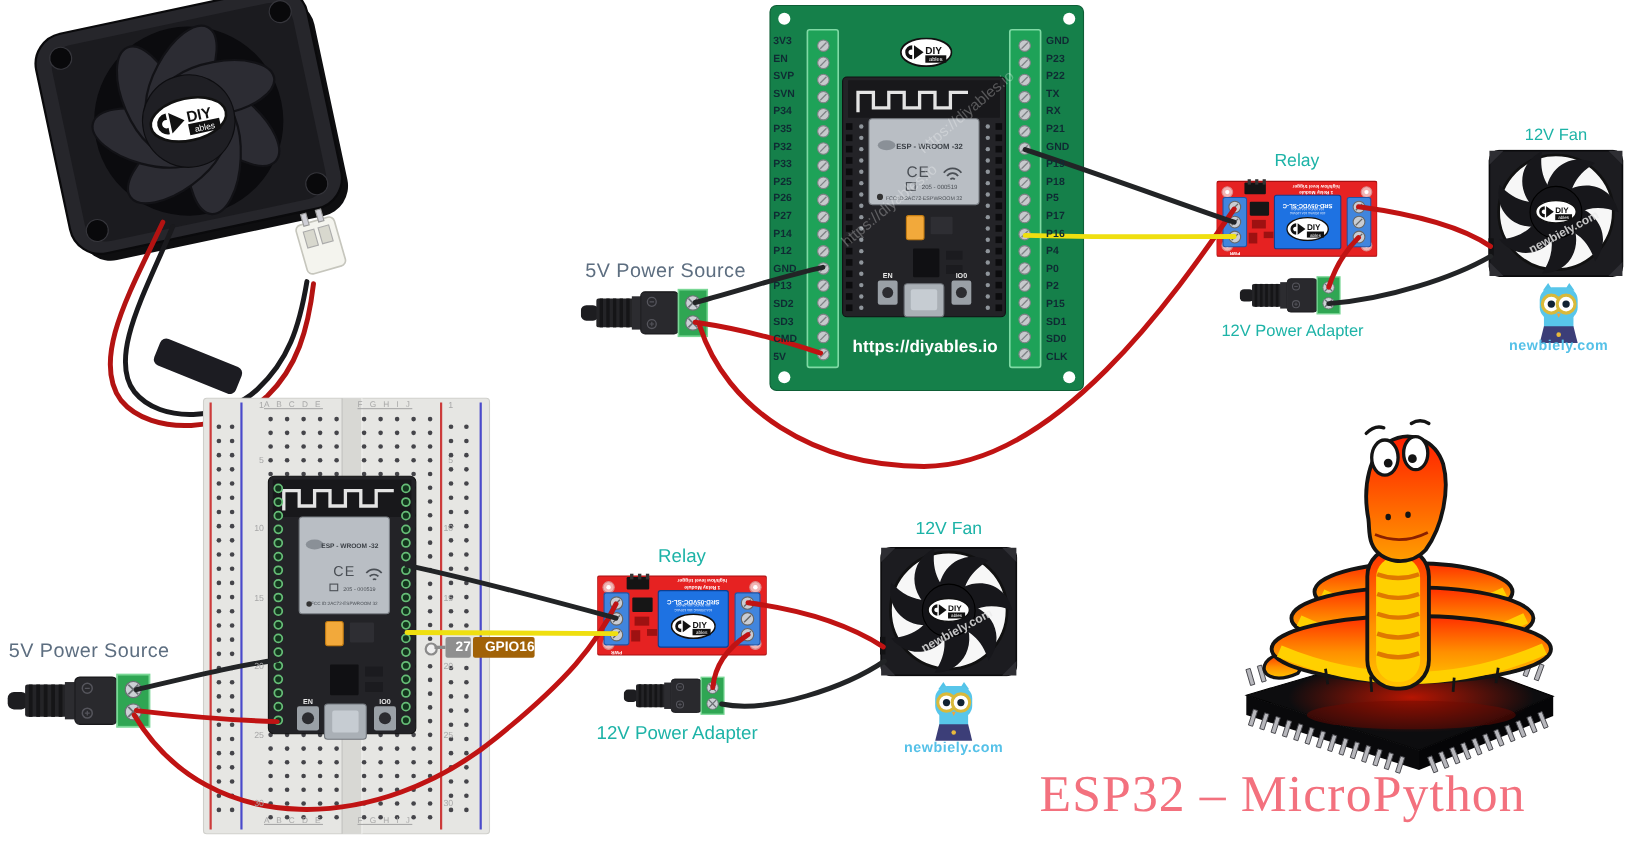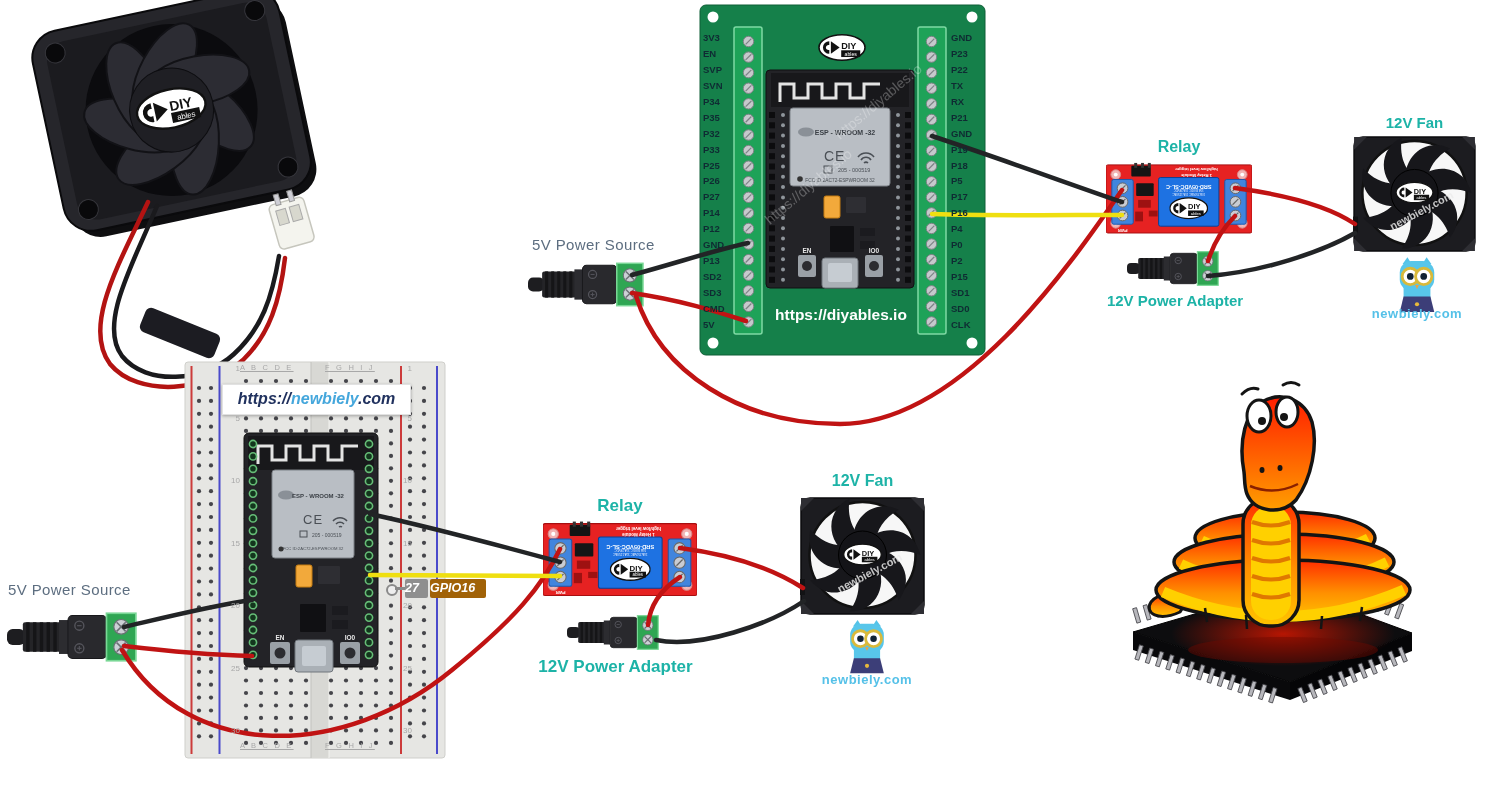--- a/index.html
+++ b/index.html
@@ -1,29 +1,29 @@
 <!DOCTYPE html>
 <html><head>
 <meta charset="utf-8">
 <style>
   html,body{margin:0;padding:0;background:#fff;}
   #canvas{position:relative;width:1500px;height:786px;background:#ffffff;overflow:hidden;
           font-family:"Liberation Sans",sans-serif;}
   #gfx{position:absolute;left:0;top:0;}
-  .lblTeal{position:absolute;font-weight:bold;color:#1db3a7;text-align:center;white-space:nowrap;}
-  .lblSlate{position:absolute;color:#5d6e80;font-size:15px;letter-spacing:.4px;white-space:nowrap;}
+  .lblTeal{position:absolute;font-weight:normal;color:#1db3a7;text-align:center;white-space:nowrap;}
+  .lblSlate{position:absolute;color:#5d6e80;font-size:18px;letter-spacing:.4px;white-space:nowrap;}
   .pin{font-size:9.5px;font-weight:bold;color:#0f2b33;line-height:10px;}
   #exp-left-labels,#exp-right-labels{position:absolute;display:flex;flex-direction:column;
       justify-content:space-between;height:297px;top:33px;}
   #exp-left-labels{left:703px;width:32px;}
   #exp-right-labels{left:951px;width:32px;}
   .bbrow{position:absolute;font-size:8px;color:#a8a8a8;width:14px;text-align:right;}
   .bbletters{position:absolute;font-size:7.5px;color:#a8a8a8;letter-spacing:2.2px;white-space:nowrap;text-decoration:underline;}
-  .badge{position:absolute;height:19px;line-height:19px;text-align:left;color:#fff;
-         font-weight:bold;font-size:12.5px;border-radius:2px;font-style:italic;}
+  .badge{position:absolute;height:19px;line-height:19px;text-align:right;color:#fff;
+         font-weight:bold;font-size:12.5px;border-radius:2px;}
   .urlbox{position:absolute;left:222px;top:384px;width:187px;height:29px;background:#fff;
           border:1px solid #e2e2e2;box-shadow:0 1px 3px rgba(0,0,0,.3);text-align:center;
           line-height:28px;font-size:16px;font-weight:bold;font-style:italic;white-space:nowrap;}
   .urlbox .navy{color:#20315e;} .urlbox .blue{color:#45a7dc;}
   .nb{position:absolute;width:110px;text-align:center;font-size:13px;font-weight:bold;
       color:#55c1e8;letter-spacing:.5px;}
   #title{position:absolute;left:945px;top:695px;font-family:"Liberation Serif",serif;
          font-size:47px;color:#f3717e;white-space:nowrap;letter-spacing:1px;}
   .dot-circ{position:absolute;width:8px;height:8px;border:2px solid #8a8a8a;border-radius:50%;background:#eee;}
   .dot-line{position:absolute;width:10px;height:3px;background:#8a8a8a;}
@@ -1027,23 +1027,20 @@
 
   <div class="lblSlate" style="left:532px;top:236px;">5V Power Source</div>
   <div class="lblSlate" style="left:8px;top:581px;">5V Power Source</div>
   <div class="lblTeal" style="left:1106px;top:138px;width:146px;font-size:16px;">Relay</div>
   <div class="lblTeal" style="left:543px;top:496px;width:154px;font-size:17px;">Relay</div>
   <div class="lblTeal" style="left:1352px;top:114px;width:125px;font-size:15px;">12V Fan</div>
   <div class="lblTeal" style="left:800px;top:472px;width:125px;font-size:16px;">12V Fan</div>
   <div class="lblTeal" style="left:1095px;top:292px;width:160px;font-size:15px;">12V Power Adapter</div>
   <div class="lblTeal" style="left:528px;top:657px;width:175px;font-size:17px;">12V Power Adapter</div>
 
-  <div class="urlbox">
-    <span class="navy">https://</span><span class="blue">newbiely</span><span class="navy">.com</span>
-  </div>
 
   <div id="exp-left-labels">
       <div class="pin">3V3</div>
       <div class="pin">EN</div>
       <div class="pin">SVP</div>
       <div class="pin">SVN</div>
       <div class="pin">P34</div>
       <div class="pin">P35</div>
       <div class="pin">P32</div>
       <div class="pin">P33</div>
@@ -1103,13 +1100,14 @@
     </div>
 
   <span class="dot-circ" style="left:386px;top:584px;"></span>
   <span class="dot-line" style="left:395px;top:587px;"></span>
   <div class="badge" style="left:405px;top:579px;width:23px;background:#8f8f8f;">27</div>
   <div class="badge" style="left:430px;top:579px;width:56px;background:#a16207;">GPIO16</div>
 
   <div class="nb" style="left:1362px;top:306px;">newbiely.com</div>
   <div class="nb" style="left:812px;top:672px;">newbiely.com</div>
 
+  <div id="title">ESP32 – MicroPython</div>
 </div>
 
 </body></html>

